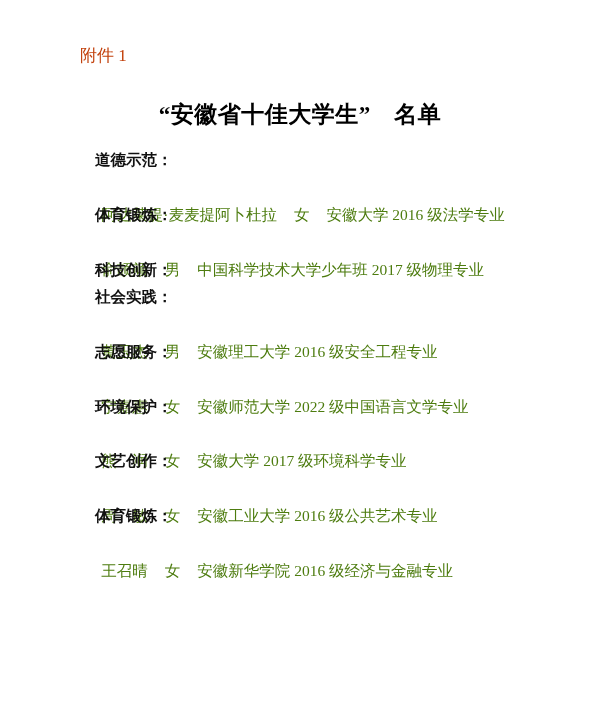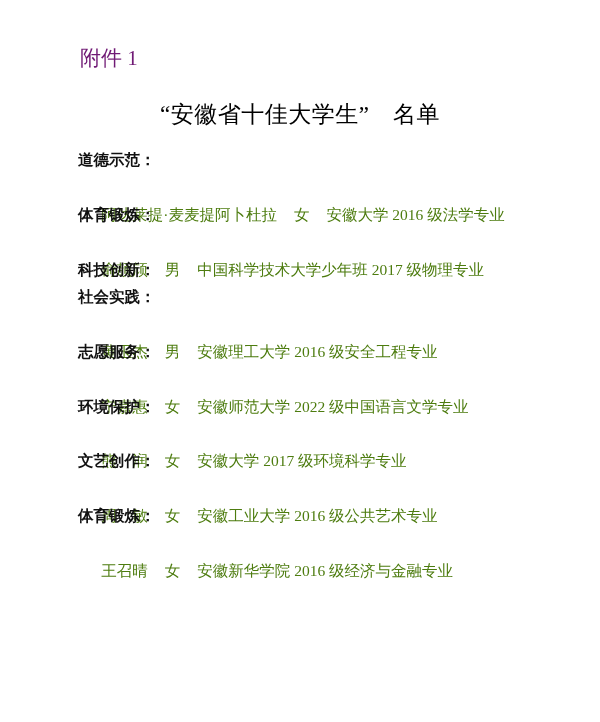--- a/index.html
+++ b/index.html
@@ -13,51 +13,52 @@
     height: 722px;
     background: #ffffff;
     overflow: hidden;
     font-family: "Liberation Serif", "DejaVu Serif", serif;
     color: #1a1a1a;
   }
   .attachment-label {
     position: absolute;
     left: 80px;
     top: 44px;
-    font-size: 21px;
-    color: #701a75;
+    font-size: 17px;
+    color: #c2410c;
     white-space: pre;
   }
   .doc-title {
     position: absolute;
     top: 84px;
     left: 0;
     width: 100%;
     text-align: center;
     font-size: 23px;
-    font-weight: normal;
+    font-weight: bold;
     color: #000000;
     letter-spacing: 0.5px;
     white-space: pre;
   }
   .student-list {
     position: absolute;
     left: 78px;
     top: 146px;
     right: 40px;
   }
   .section { }
   .category-label {
     height: 27.4px;
     line-height: 27.4px;
     font-size: 15.5px;
     font-weight: bold;
     color: #111111;
     font-family: "Liberation Sans", "DejaVu Sans", sans-serif;
     white-space: pre;
+    margin-left: 17px;
   }
   .entry-line {
     height: 27.4px;
     line-height: 27.4px;
     font-size: 15.5px;
     color: #4d7c0f;
     white-space: pre;
   }
   .entry-line .s-gender {
     margin: 0 17px;

